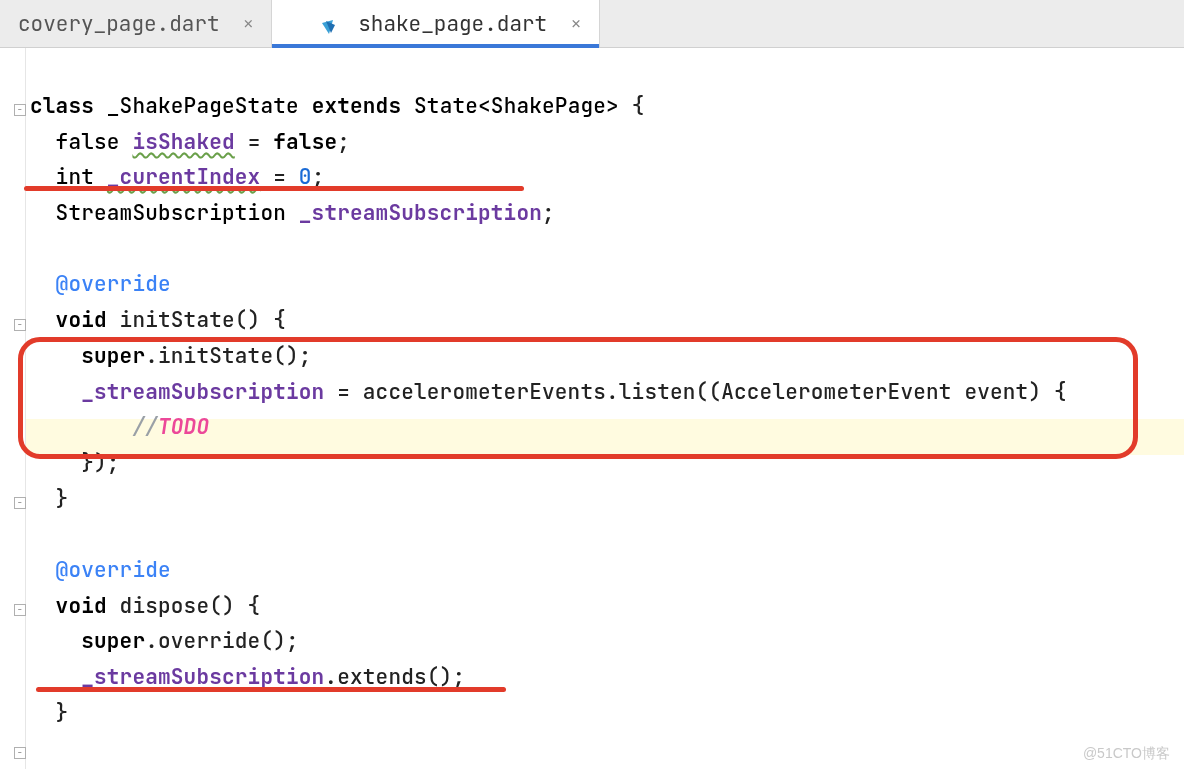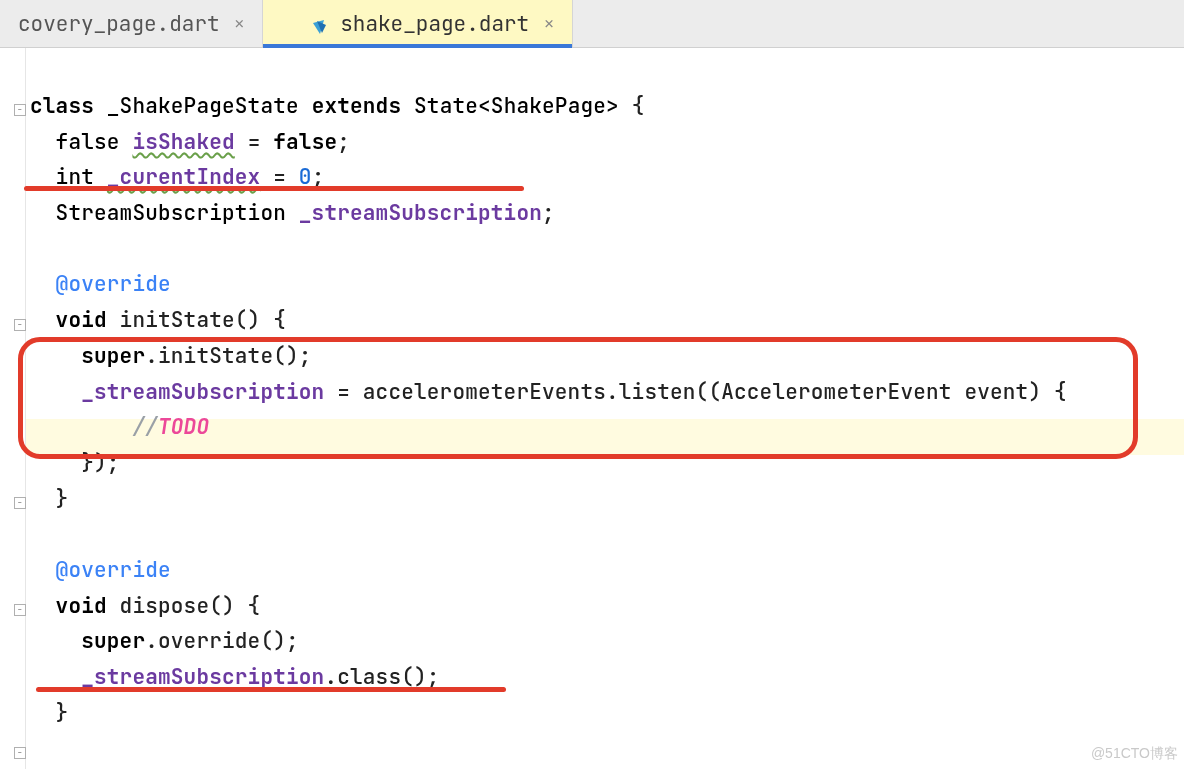--- a/index.html
+++ b/index.html
@@ -20,26 +20,26 @@
     display: flex;
     align-items: stretch;
     border-bottom: 1px solid #d0d0d0;
   }
   .tab {
     display: flex;
     align-items: center;
     padding: 0 18px;
     color: #555;
     font-size: 21px;
-    gap: 11px;
+    gap: 20px;
     border-right: 1px solid #d5d5d5;
     position: relative;
   }
   .tab.active {
-    background: #fef9c3;
+    background: #ffffff;
     color: #333;
     padding-left: 48px;
   }
   .tab.active::after {
     content: "";
     position: absolute;
     left: 0; right: 0; bottom: -1px;
     height: 4px;
     background: #3a78d8;
   }
@@ -118,21 +118,21 @@
   
   .red-box {
     position: absolute;
     border: 5px solid #e23b2a;
     border-radius: 22px;
     pointer-events: none;
   }
 
   .watermark {
     position: absolute;
-    right: 6px;
+    right: 14px;
     bottom: 6px;
     color: #c9c9c9;
     font-size: 14px;
     font-family: sans-serif;
   }
 </style>
 </head>
 <body>
 
 <div class="tabs">
@@ -173,21 +173,21 @@
   <span class="kw">void</span><span> initState() {</span>
     <span class="kw">super</span><span>.initState();</span>
     <span class="field">_streamSubscription</span><span> = accelerometerEvents.listen((AccelerometerEvent event) {</span>
         <span class="comment">//</span><span class="todo">TODO</span>
     <span>});</span>
   <span>}</span>
 
   <span class="meta">@override</span>
   <span class="kw">void</span><span> dispose() {</span>
     <span class="kw">super</span><span>.override();</span>
-    <span class="field">_streamSubscription</span><span>.class();</span>
+    <span class="field">_streamSubscription</span><span>.extends();</span>
   <span>}</span></pre>
 
   <div class="red-underline" style="top:138px; left:24px; width:500px;"></div>
   <div class="red-box" style="top:289px; left:18px; width:1120px; height:122px;"></div>
   <div class="red-underline" style="top:639px; left:36px; width:470px;"></div>
 </div>
 
 <div class="watermark">@51CTO博客</div>
 
 </body></html>

